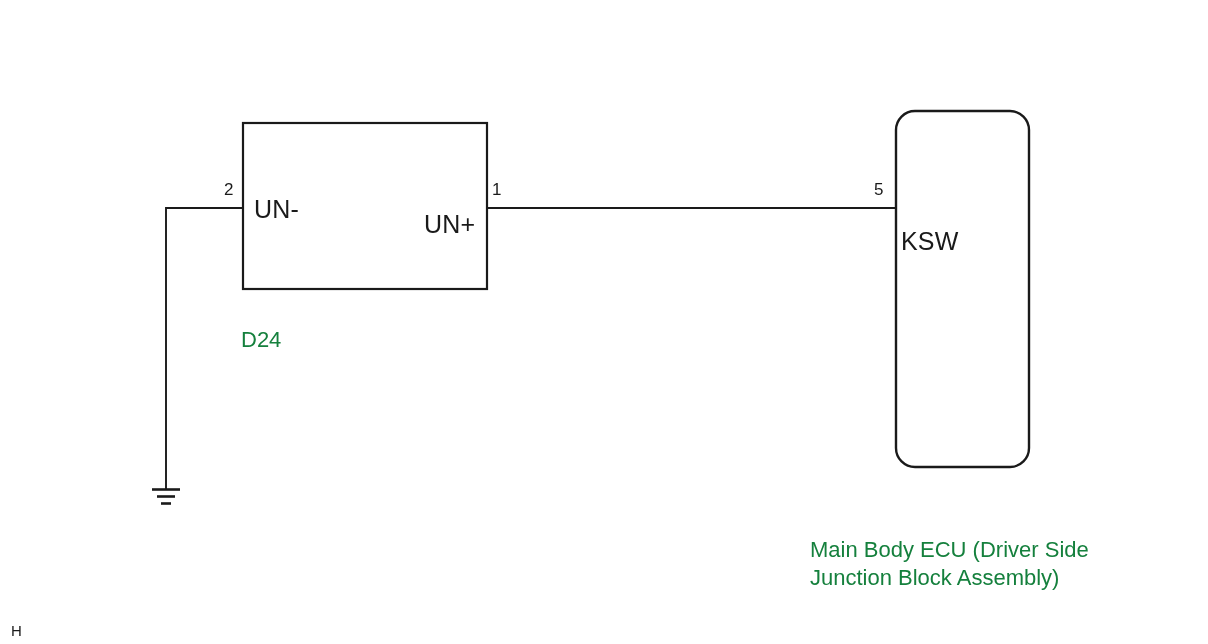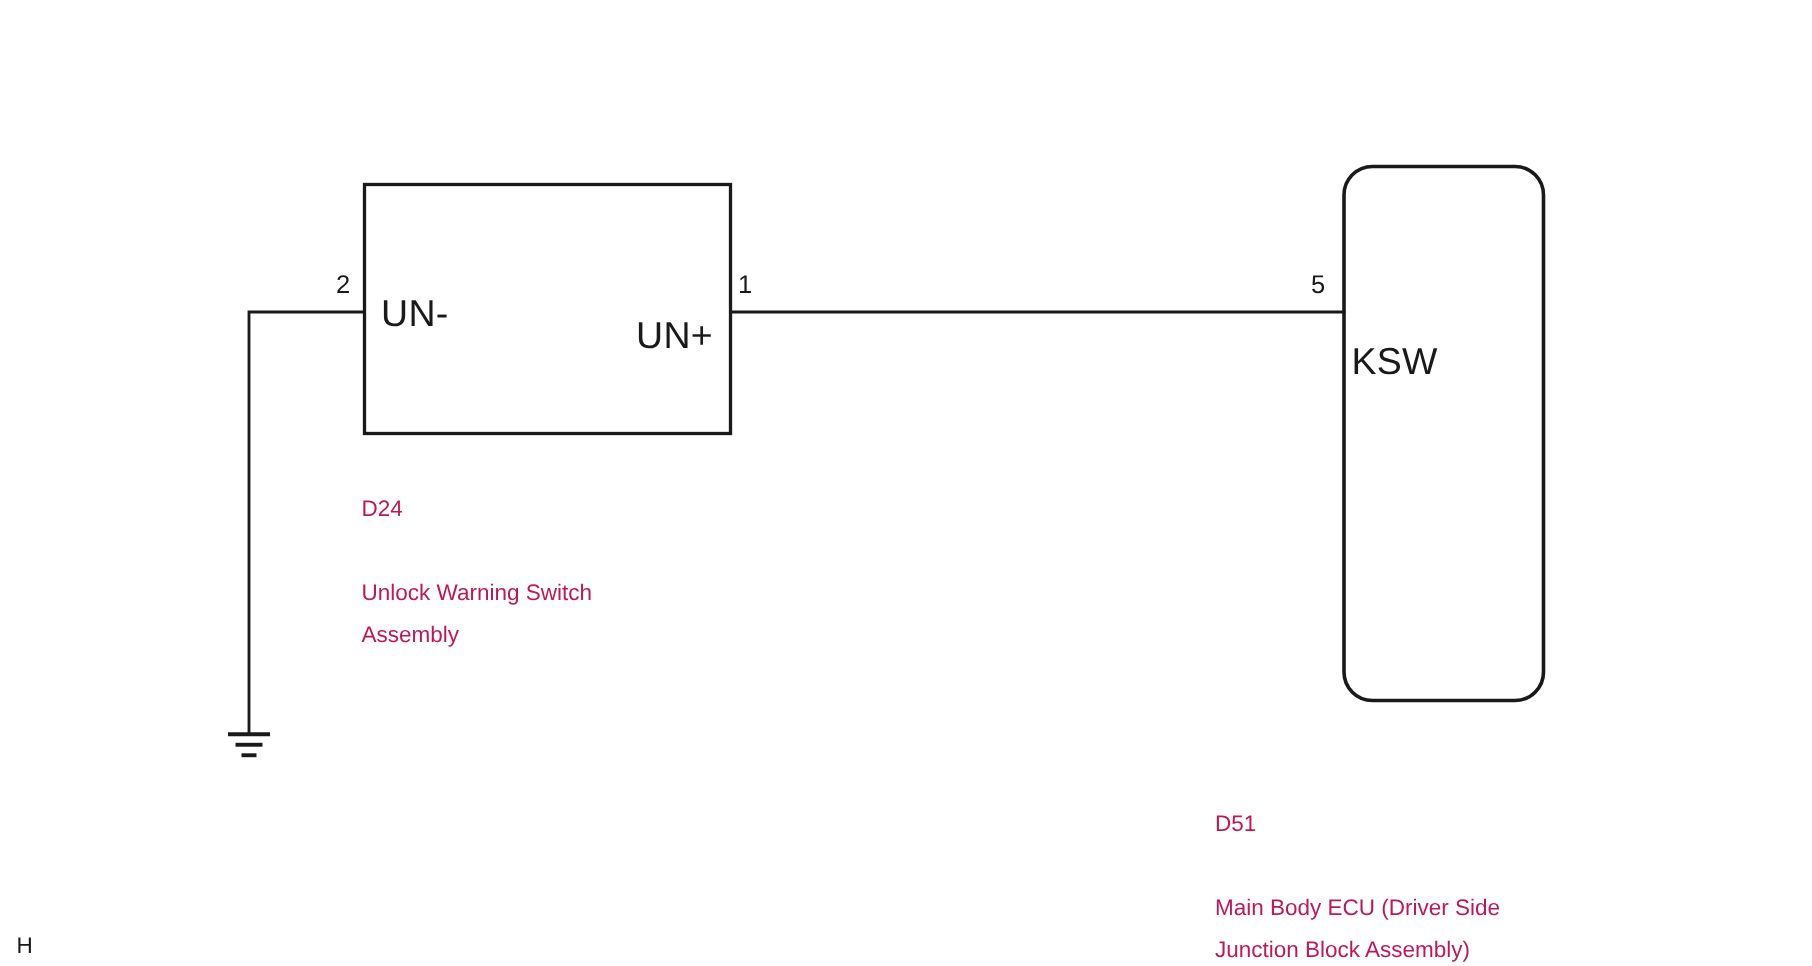--- a/index.html
+++ b/index.html
@@ -39,23 +39,23 @@
     font-size: 25px;
     letter-spacing: 0.2px;
   }
   
   .pin-number {
     font-size: 17px;
   }
   
   .caption {
     position: absolute;
-    font-size: 15px;
+    font-size: 22px;
     line-height: 28px;
-    color: #be185d;
+    color: #15803d;
     white-space: pre-line;
   }
   .caption .code {
     display: block;
   }
   .caption .desc {
     display: block;
   }
   .page-mark {
     position: absolute;
@@ -92,25 +92,22 @@
   <div class="lbl terminal-name" style="left:424px; top:212px;">UN+</div>
 
   <div class="lbl pin-number" style="left:492px; top:181px;">1</div>
 
   <div class="lbl pin-number" style="left:874px; top:181px;">5</div>
 
   <div class="lbl terminal-name" style="left:901px; top:197px;margin-top:32px;">KSW</div>
 
   <div class="caption" style="left:241px; top:298px;">
     <span class="code">D24</span>
-    <span class="desc">Unlock Warning Switch
-Assembly</span>
   </div>
 
   <div class="caption" style="left:810px; top:508px;">
-    <span class="code">D51</span>
     <span class="desc">Main Body ECU (Driver Side
 Junction Block Assembly)</span>
   </div>
 
   <div class="page-mark" style="left:11px; top:622px;">H</div>
 
 </div>
 
 </body></html>

